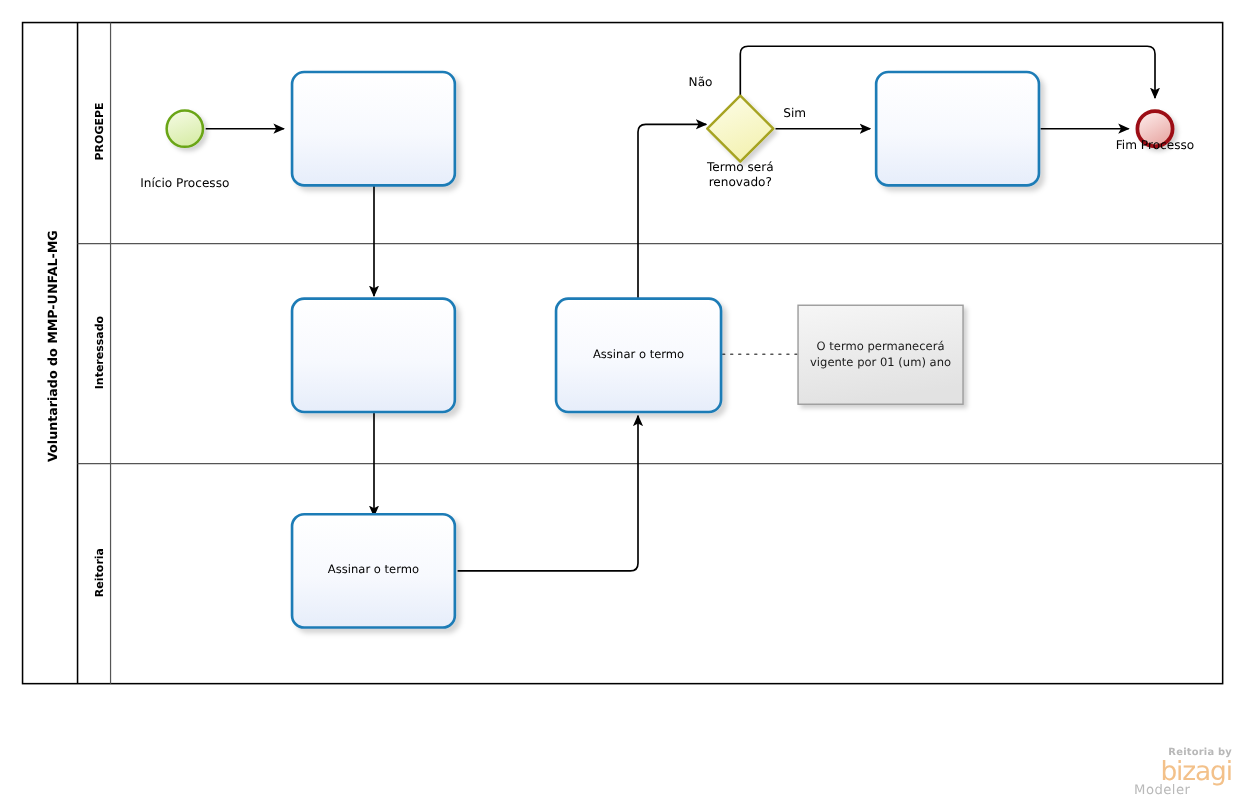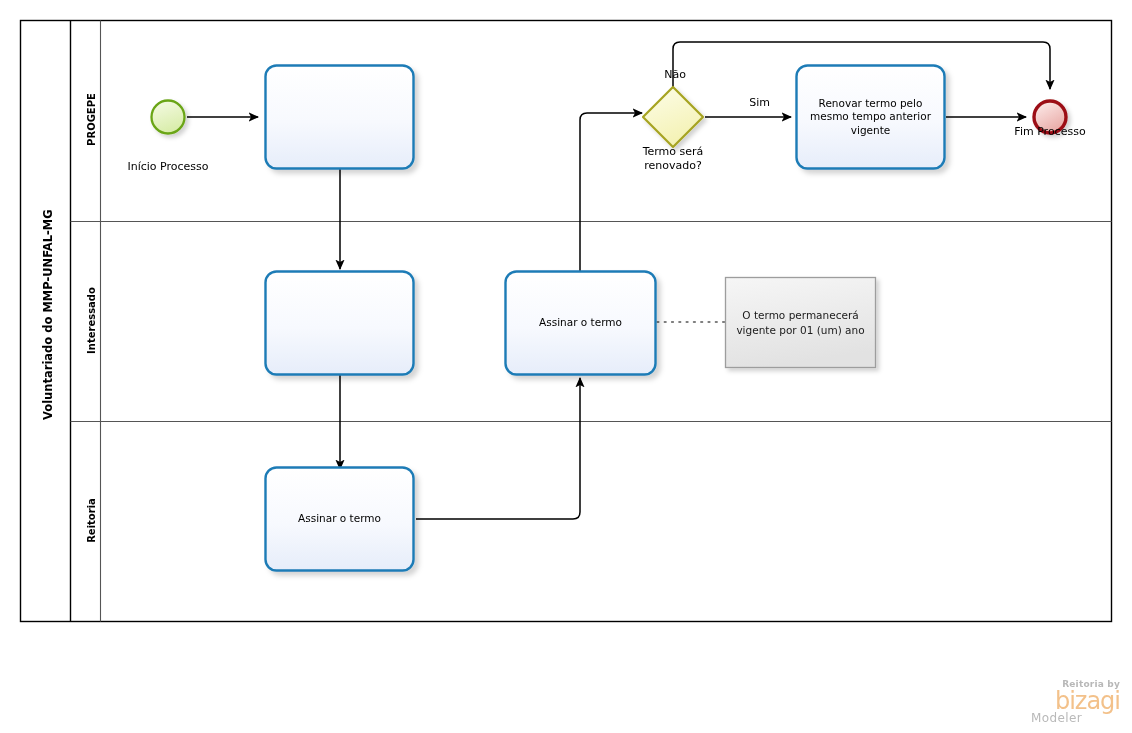--- a/index.html
+++ b/index.html
@@ -65,21 +65,21 @@
     font-size: 11px;
     color: #000000;
     text-align: center;
     white-space: pre-line;
     line-height: 1.25;
   }
   .flow-label {
     position: absolute;
     font-size: 11px;
     color: #000000;
-    text-align: right;
+    text-align: left;
     white-space: nowrap;
   }
   .note-label {
     position: absolute;
     font-size: 10.5px;
     color: #1a1a1a;
     text-align: center;
     line-height: 1.35;
     white-space: pre-line;
     display: flex;
@@ -216,23 +216,20 @@
       <circle cx="1050" cy="117" r="16" fill="url(#gEnd)" stroke="#9c1114" stroke-width="3.4" filter="url(#tinyShadow)"></circle>
     </g>
   </svg>
 
   <div class="pool-title" style="left:-52px; top:313px; width:200px;">Voluntariado do MMP-UNFAL-MG</div>
 
   <div class="lane-title" style="left:36px; top:114px; width:110px;">PROGEPE</div>
   <div class="lane-title" style="left:30px; top:315px; width:122px;">Interessado</div>
   <div class="lane-title" style="left:39px; top:515px; width:104px;">Reitoria</div>
 
-  <div class="task-label" style="left:802px; top:70px; width:137px; height:94px;">Renovar termo pelo
-mesmo tempo anterior
-vigente</div>
   <div class="task-label" style="left:511px; top:276px; width:139px; height:94px;">Assinar o termo</div>
   <div class="task-label" style="left:270px; top:472px; width:139px; height:94px;">Assinar o termo</div>
 
   <div class="event-label" style="left:108px; top:160px; width:120px;">Início Processo</div>
   <div class="event-label" style="left:990px; top:125px; width:120px;">Fim Processo</div>
 
   <div class="event-label" style="left:613px; top:145px; width:120px;">Termo será
 renovado?</div>
 
   <div class="flow-label" style="left:626px; top:68px; width:60px;">Não</div>

